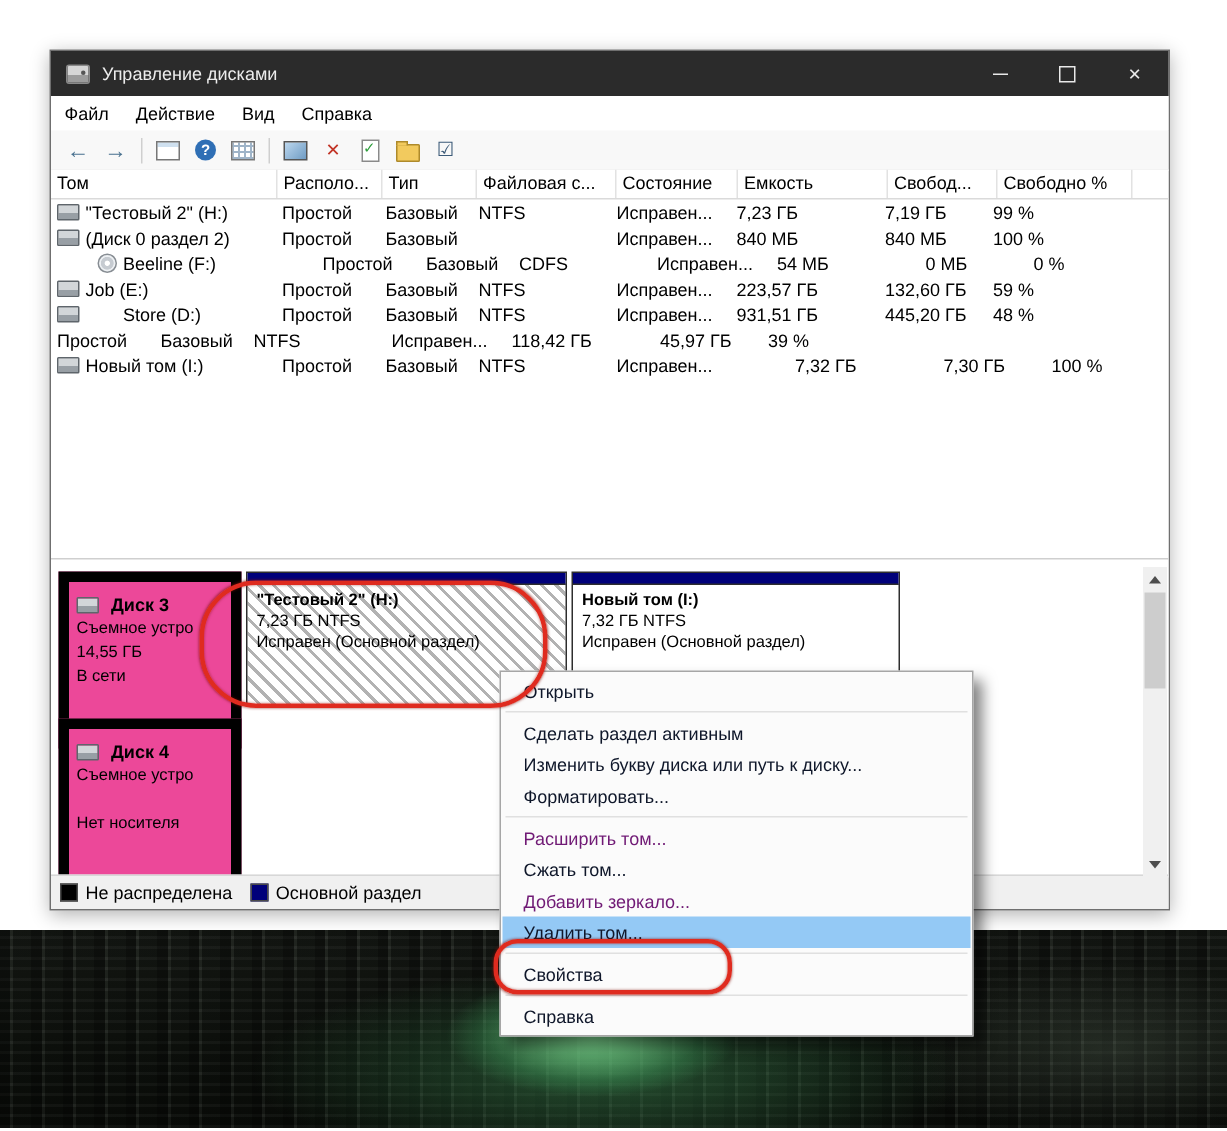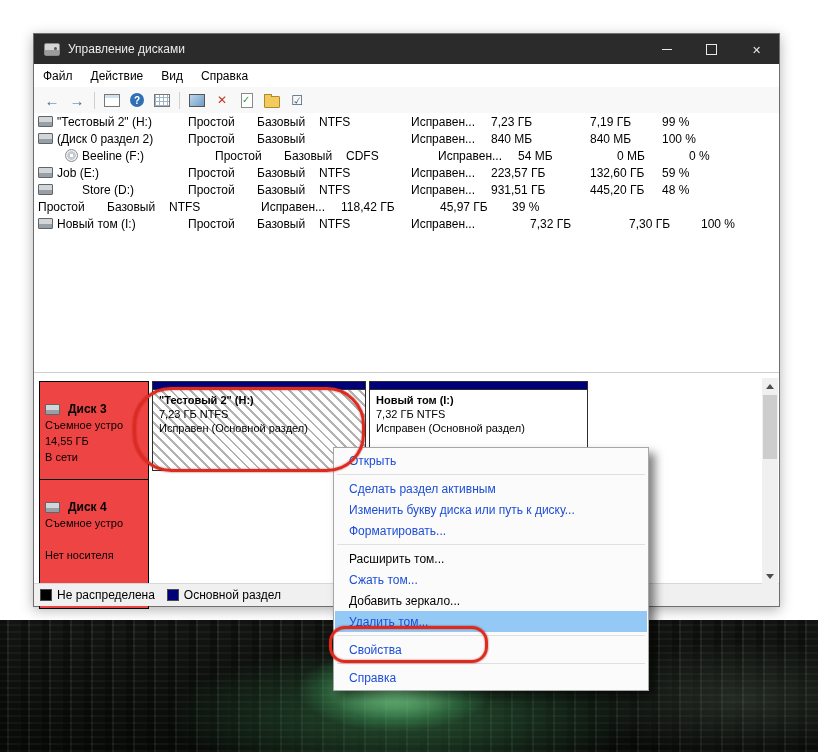--- a/index.html
+++ b/index.html
@@ -60,21 +60,21 @@
   .vl-hcell{padding:2px 0 0 4px;border-right:1px solid #e2e2e2;white-space:nowrap;overflow:hidden;flex:0 0 auto;}
   .vl-row{display:flex;height:17px;font-size:12px;align-items:center;}
   .vl-cell{padding-left:4px;white-space:nowrap;overflow:hidden;height:100%;display:flex;align-items:center;flex:0 0 auto;}
   .ico-drive{width:13px;height:9px;background:linear-gradient(180deg,#d2d6d9 0 5px,#989fa5 5px);border:1px solid #5e656b;border-radius:1px;margin-right:4px;flex:0 0 auto;display:inline-block;}
   .ico-cd{width:11px;height:11px;border-radius:50%;background:radial-gradient(circle,#fff 0 1.5px,#c6cbd1 2px 4px,#edf0f3 4.5px);border:1px solid #878d93;margin-right:4px;flex:0 0 auto;display:inline-block;}
   
   .graph-pane{position:absolute;left:0;top:338px;right:0;height:212px;background:#fff;border-top:1px solid #cfcfcf;}
   .disk-row{position:absolute;left:5px;display:flex;height:88px;}
   .disk-row-0{top:8px;}
   .disk-row-1{top:106px;}
-  .disk-info{width:98px;height:88px;background:#ef4444;border:1px solid #000000;padding:20px 5px;flex:0 0 auto;}
+  .disk-info{width:98px;height:88px;background:#ec4899;border:7px solid #000000;padding:8px 5px;flex:0 0 auto;}
   .disk-name-row{display:flex;align-items:center;gap:4px;}
   .disk-name{font-size:12px;font-weight:bold;}
   .disk-line{font-size:11px;margin-top:3px;min-height:13px;white-space:nowrap;overflow:hidden;}
   .partitions{display:flex;gap:3px;margin-left:3px;}
   .partition{height:88px;border:1px solid #2e2e2e;background:#fff;position:relative;flex:0 0 auto;}
   .partitions .partition:nth-child(1){width:212px;}
   .partitions .partition:nth-child(2){width:217px;}
   .part-band{height:7px;border-bottom:1px solid #2e2e2e;}
   .part-body{position:absolute;top:8px;left:0;right:0;bottom:0;padding:4px 6px;}
   .partition.selected .part-body::before{content:"";position:absolute;top:0;left:0;right:0;bottom:0;
@@ -88,22 +88,22 @@
   .sc-down{bottom:0;}
   .tri-up{width:0;height:0;border-left:4px solid transparent;border-right:4px solid transparent;border-bottom:5px solid #4e4e4e;}
   .tri-down{width:0;height:0;border-left:4px solid transparent;border-right:4px solid transparent;border-top:5px solid #4e4e4e;}
   .sc-thumb{position:absolute;left:1px;top:17px;width:14px;height:64px;background:#cdcdcd;}
   
   .legend{position:absolute;left:0;right:0;bottom:0;height:22px;background:#f0f0f0;border-top:1px solid #d7d7d7;display:flex;align-items:center;padding-left:6px;gap:12px;font-size:12px;}
   .legend-item{display:flex;align-items:center;gap:5px;}
   .legend-swatch{width:10px;height:10px;border:1px solid #4a4a4a;display:inline-block;}
   
   .context-menu{position:absolute;left:333px;top:447px;width:312px;z-index:4;background:#fbfbfb;border:1px solid #a6a6a6;padding:2px 1px;box-shadow:6px 6px 9px rgba(0,0,0,0.5);font-size:12px;}
-  .cm-item{height:21px;display:flex;align-items:center;padding-left:14px;color:#1d4ed8;white-space:nowrap;overflow:hidden;}
-  .cm-item.disabled{color:#000000;}
+  .cm-item{height:21px;display:flex;align-items:center;padding-left:14px;color:#0f172a;white-space:nowrap;overflow:hidden;}
+  .cm-item.disabled{color:#701a75;}
   .cm-sep{height:1px;background:#e0e0e0;margin:3px 2px;}
   
   .red-oval{position:absolute;z-index:10;border:3px solid #df2b1f;pointer-events:none;
     box-shadow:0 0 2px rgba(130,15,8,0.8), inset 0 0 2px rgba(130,15,8,0.6);}
   #oval-partition{left:133px;top:387px;width:226px;height:79px;border-radius:38px;}
   #oval-menu{left:329px;top:626px;width:153px;height:31px;border-radius:16px;}
 </style>
 </head>
 <body>
 
@@ -162,20 +162,31 @@
       </div>
       <div class="tb-btn">
         <span class="ico ico-folder-up"></span>
       </div>
       <div class="tb-btn">
         <span class="ico ico-list-check"></span>
       </div>
     </div>
 
   <div class="volume-pane">
+    <div class="vl-header">
+        <div class="vl-hcell" style="width: 146px;">Том</div>
+        <div class="vl-hcell" style="width: 65px;">Располо...</div>
+        <div class="vl-hcell" style="width: 58px;">Тип</div>
+        <div class="vl-hcell" style="width: 88px;">Файловая с...</div>
+        <div class="vl-hcell" style="width: 76px;">Состояние</div>
+        <div class="vl-hcell" style="width: 95px;">Емкость</div>
+        <div class="vl-hcell" style="width: 68px;">Свобод...</div>
+        <div class="vl-hcell" style="width: 85px;">Свободно %</div>
+        <div class="vl-hcell" style="width: 60px;"></div>
+      </div>
     <div>
         <div class="vl-row">
           <div class="vl-cell" style="width: 146px;">
             <span class="ico-drive"></span>
             <span>"Тестовый 2" (H:)</span>
           </div>
           <div class="vl-cell" style="width: 65px;">Простой</div>
           <div class="vl-cell" style="width: 58px;">Базовый</div>
           <div class="vl-cell" style="width: 88px;">NTFS</div>
           <div class="vl-cell" style="width: 76px;">Исправен...</div>

